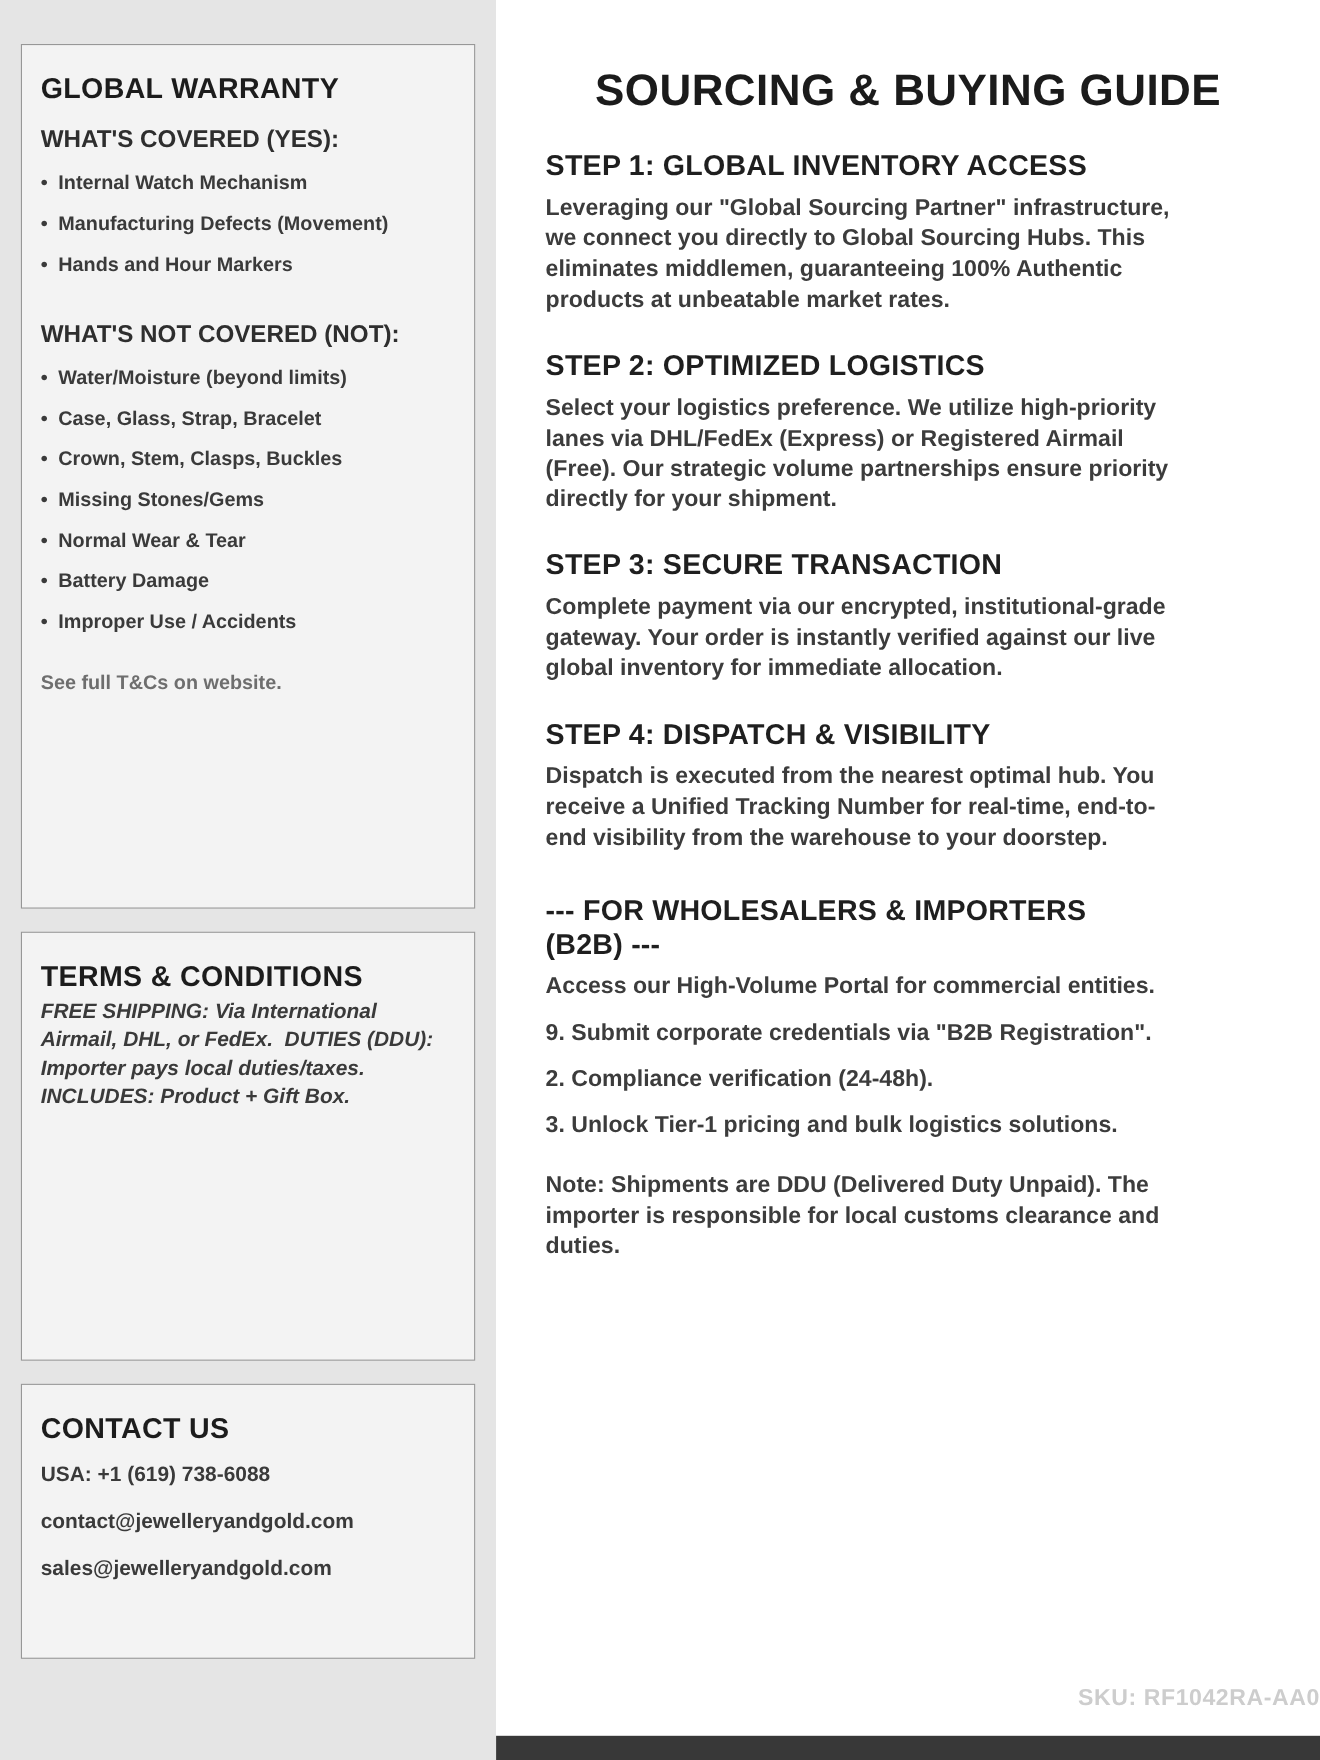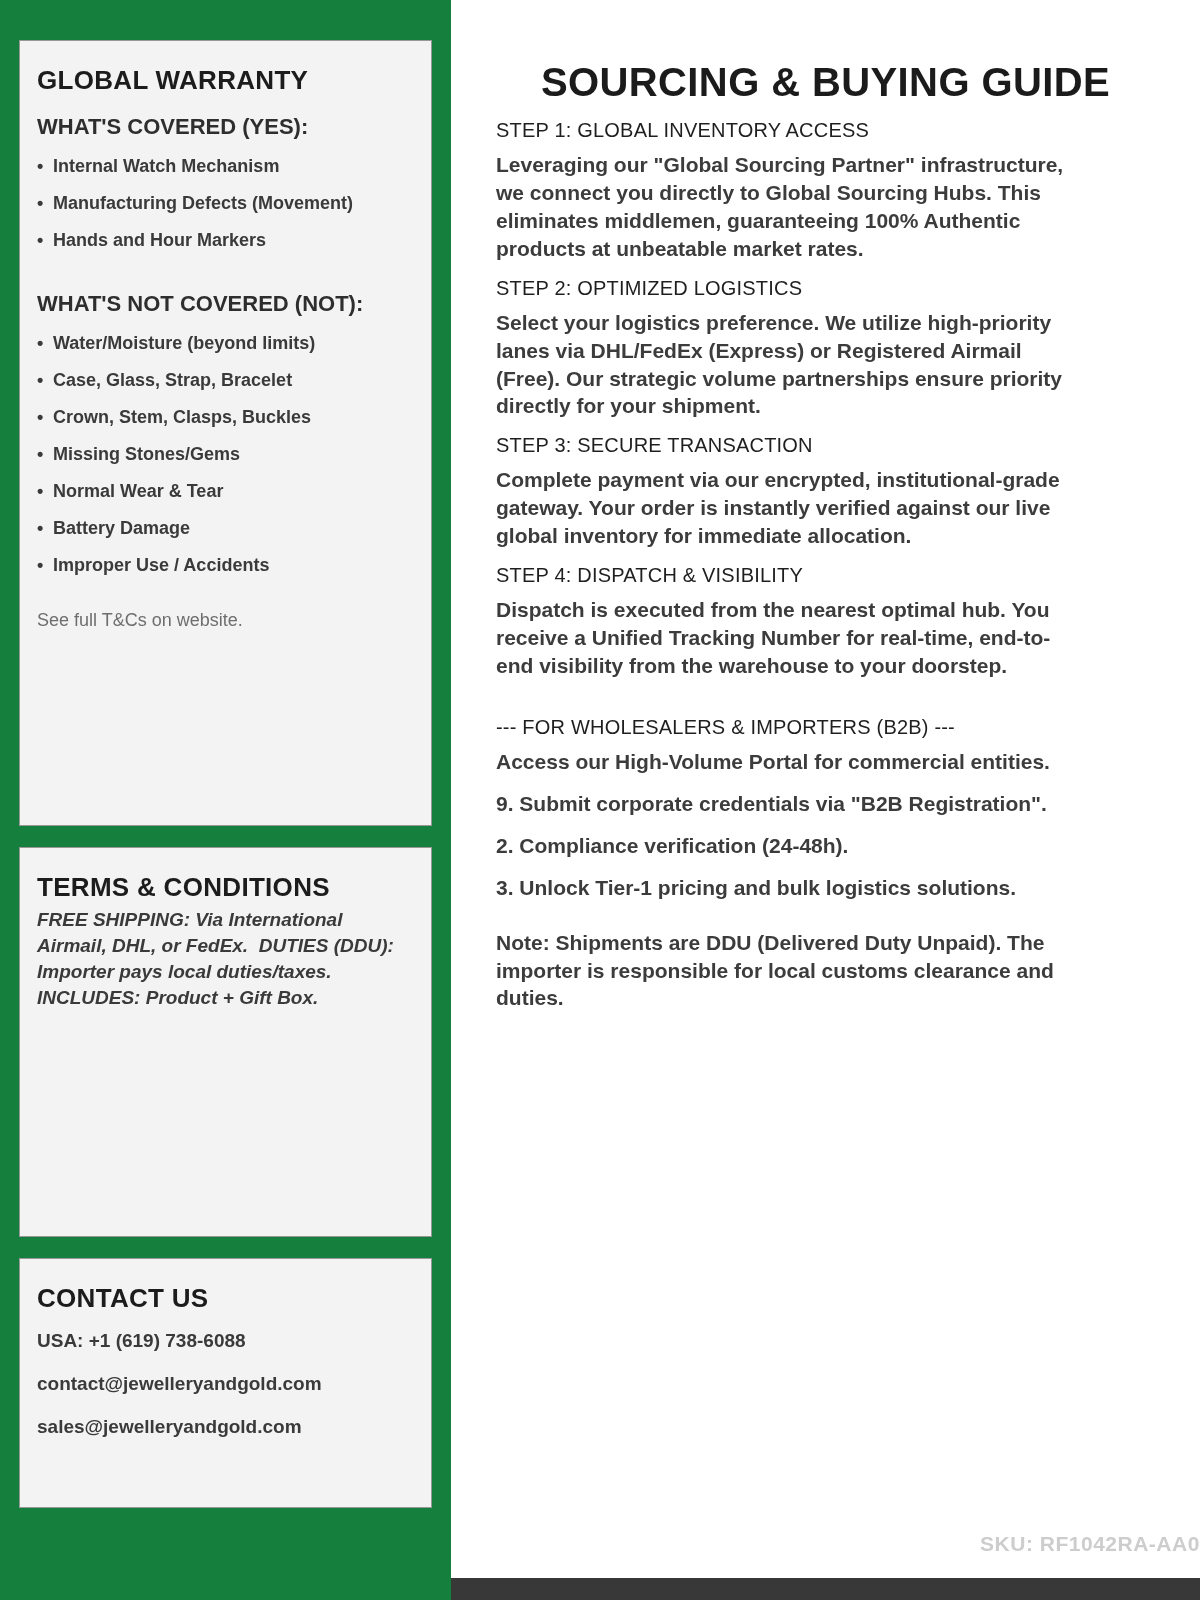--- a/index.html
+++ b/index.html
@@ -6,21 +6,21 @@
   body {
     width: 1200px; height: 1600px; position: relative; overflow: hidden;
     background: #ffffff;
     font-family: "Liberation Sans", sans-serif;
     -webkit-font-smoothing: antialiased;
   }
 
   
   .sidebar {
     position: absolute; left: 0; top: 0; width: 451px; height: 1600px;
-    background: #15803d; box-sizing: border-box; padding: 40px 19px 0 19px;
+    background: #e5e5e5; box-sizing: border-box; padding: 40px 19px 0 19px;
   }
   .panel {
     background: #f3f3f3; border: 1px solid #979797; box-sizing: border-box;
     padding: 24px 17px; margin-bottom: 21px;
   }
   .panel-warranty { height: 786px; }
   .panel-terms    { height: 390px; }
   .panel-contact  { height: 250px; }
 
   .panel-title {
@@ -30,41 +30,41 @@
   .sub-heading {
     font-size: 22px; font-weight: 700; color: #2e2e2e; margin-top: 18px;
   }
   .sub-heading.second { margin-top: 40px; }
   .bullet-list { list-style: none; margin: 16px 0 0 0; padding: 0; }
   .bullet-list li {
     font-size: 18px; font-weight: 700; color: #3a3a3a;
     margin-bottom: 16px; padding-left: 16px; position: relative;
   }
   .bullet-list li::before { content: "•"; position: absolute; left: 0; top: 0; }
-  .footnote { font-size: 18px; font-weight: 400; color: #6e6e6e; margin-top: 34px; }
+  .footnote { font-size: 18px; font-weight: 700; color: #6e6e6e; margin-top: 34px; }
 
   .terms-body {
     font-size: 19px; font-weight: 700; color: #3a3a3a; line-height: 1.37;
     margin-top: 4px; white-space: pre-wrap; font-style: italic;
   }
   .contact-line { font-size: 19px; font-weight: 700; color: #3a3a3a; margin-top: 21px; }
   .contact-line.first { margin-top: 16px; }
 
   
   .main {
     position: absolute; left: 451px; top: 0; width: 749px; height: 1600px;
     background: #ffffff; overflow: hidden;
   }
   .main-title {
     text-align: center; font-size: 40px; font-weight: 800; color: #1b1b1b;
     margin: 60px 0 0 0; letter-spacing: 0.4px;
   }
   .content { margin: 12px 0 0 45px; width: 568px; }
   .section-heading {
-    font-size: 20px; font-weight: 400; color: #1f1f1f; margin: 14px 0 9px 0;
+    font-size: 26px; font-weight: 700; color: #1f1f1f; margin: 30px 0 9px 0;
     letter-spacing: 0.2px;
   }
   .section-body {
     font-size: 21px; font-weight: 600; color: #3c3c3c; line-height: 1.33; margin: 0;
   }
   .b2b-heading { margin-top: 36px; }
   .b2b-step { margin-top: 14px; }
   .b2b-note { margin-top: 27px; }
 
   .sku {

